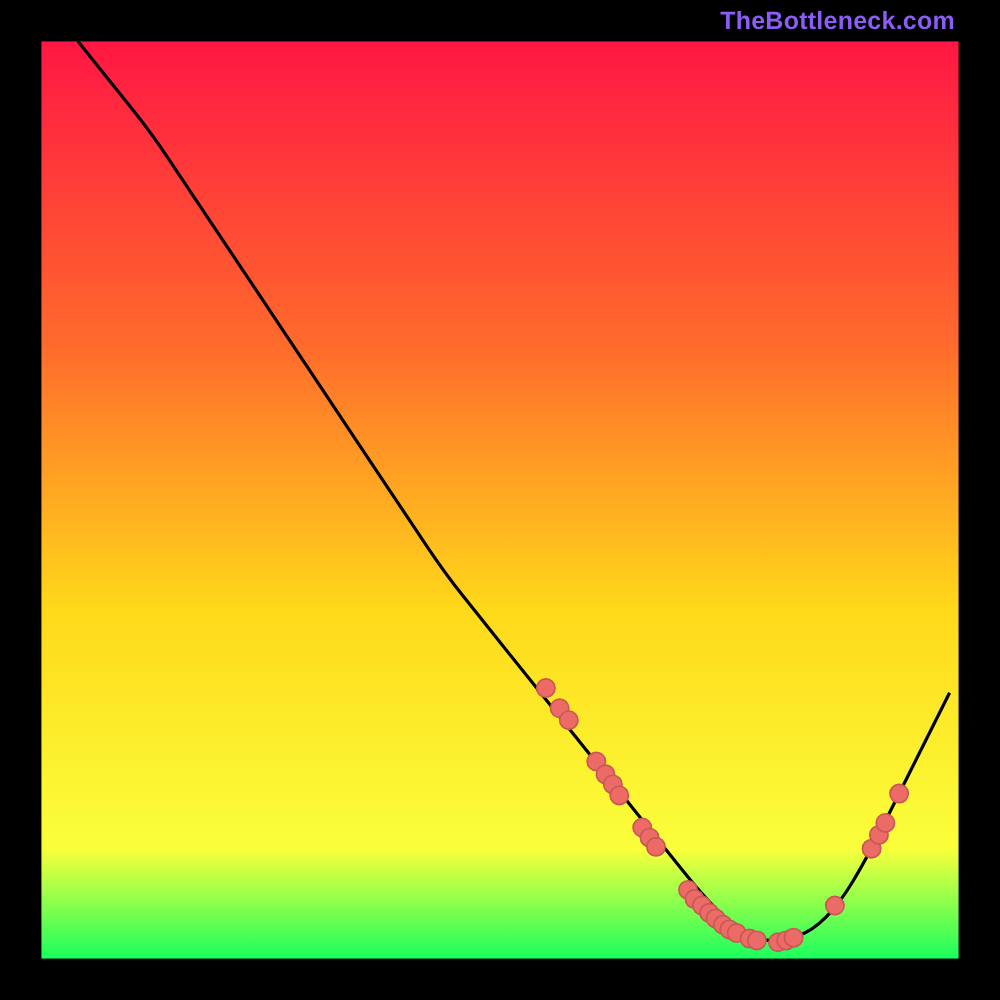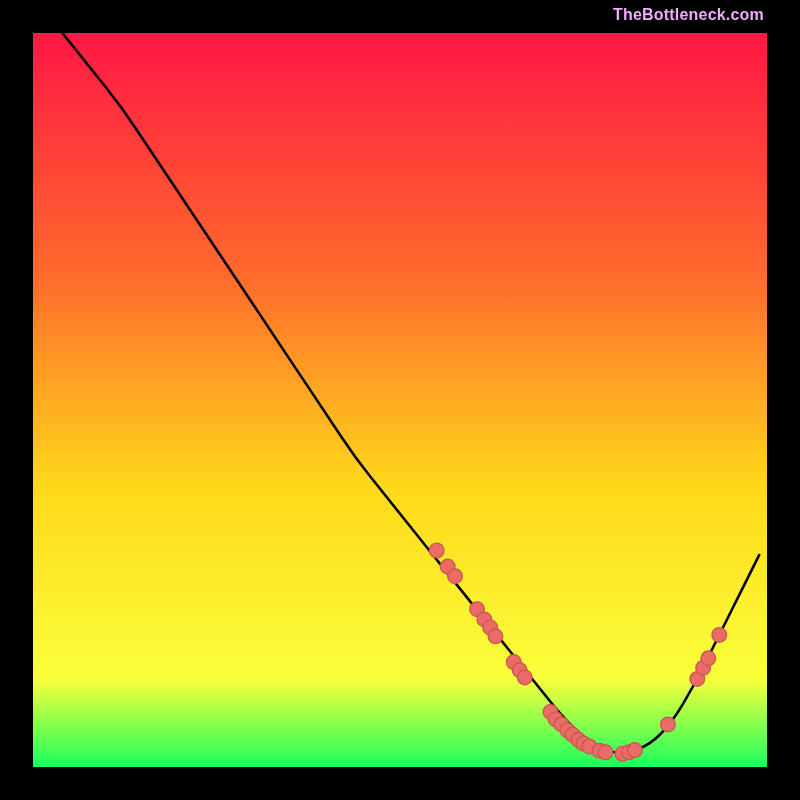--- a/index.html
+++ b/index.html
@@ -16,23 +16,23 @@
     top: 33px;
     width: 734px;
     height: 734px;
     box-sizing: border-box;
   }
   .watermark {
     position: absolute;
     top: 6px;
     right: 36px;
     font-family: Arial, Helvetica, sans-serif;
-    font-size: 16px;
+    font-size: 20px;
     font-weight: 600;
-    color: #f0abfc;
+    color: #8b5cf6;
     letter-spacing: 0.2px;
   }
   svg {
     display: block;
   }
 </style>
 </head>
 <body>
 
 <div class="watermark">TheBottleneck.com</div>

